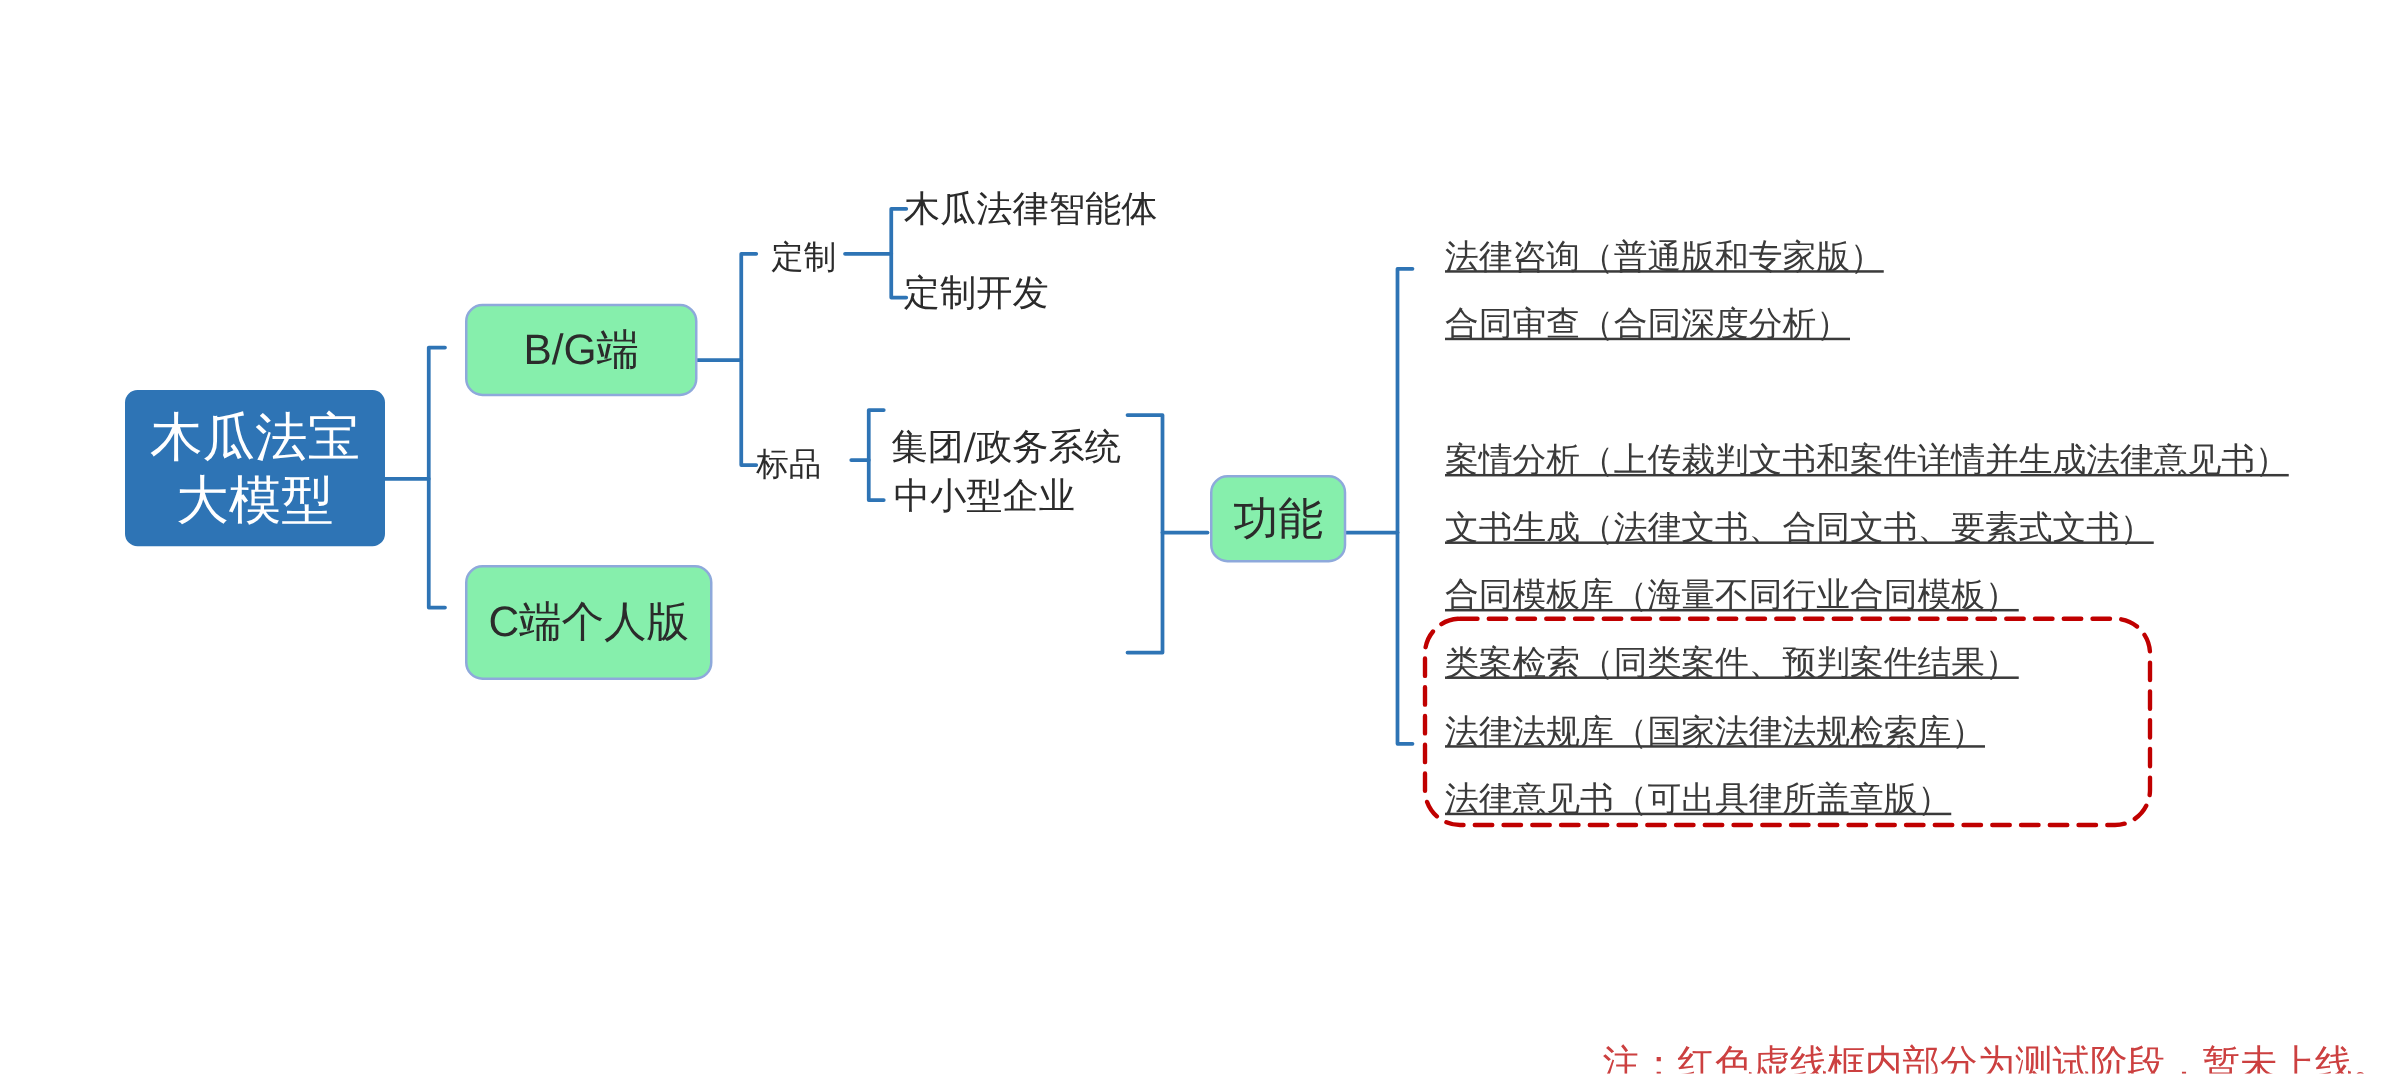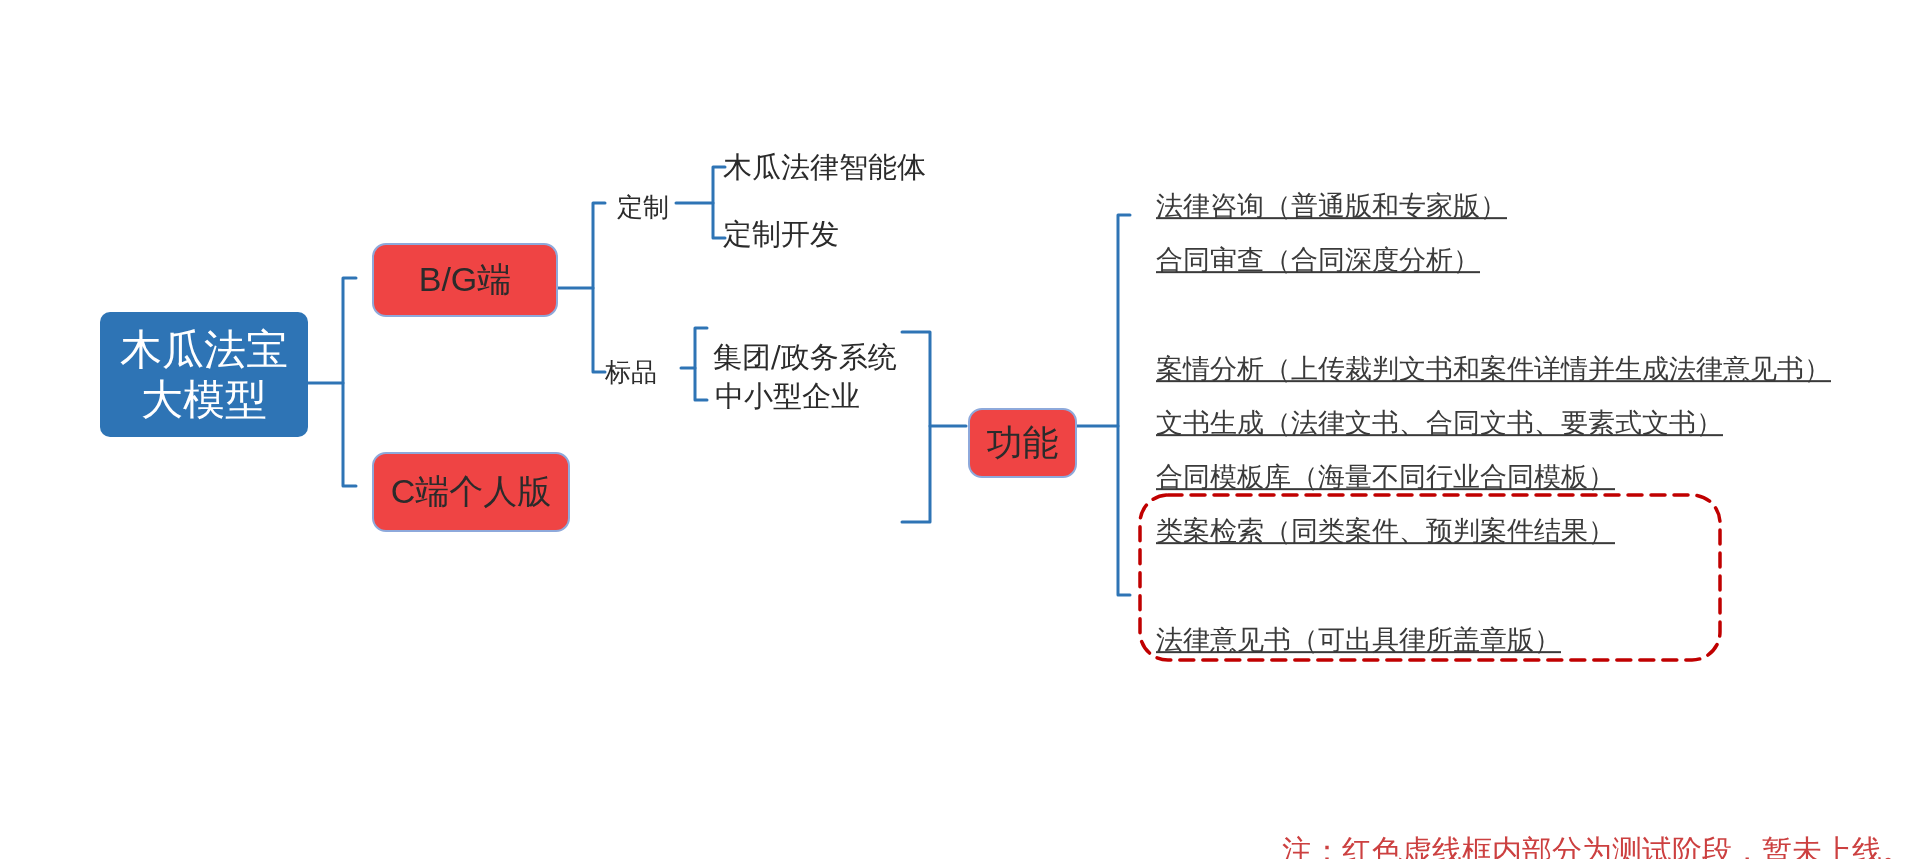--- a/index.html
+++ b/index.html
@@ -10,21 +10,21 @@
   .wires{position:absolute;left:0;top:0;width:1920px;height:859px;}
   .node{
     position:absolute;display:flex;align-items:center;justify-content:center;
     text-align:center;box-sizing:border-box;
   }
   .node.root{
     background:var(--accent-blue);color:var(--root-text);
     border-radius:26px;font-size:42px;line-height:1.18;white-space:pre-line;
   }
   .node.outlined{
-    background:#ef4444;border:2px solid var(--box-border);border-radius:14px;
+    background:#86efac;border:2px solid var(--box-border);border-radius:14px;
     color:var(--text-dark);
   }
   .node.lvl1{font-size:34px;font-family:"Liberation Sans","DejaVu Sans",sans-serif;}
   .node.hub{font-size:36px;}
   .label{
     position:absolute;transform:translateY(-50%);color:var(--text-dark);
     font-size:26px;white-space:nowrap;line-height:1.1;
   }
   .leaf{
     position:absolute;transform:translateY(-50%);color:var(--text-dark);
@@ -71,39 +71,40 @@
 
   <div class="node root" style="left:100px;top:312px;width:208px;height:125px;border-radius:10px;">
     <span>木瓜法宝
 大模型</span>
   </div>
 
   <div class="node outlined lvl1" style="left:372px;top:243px;width:186px;height:74px;">
     <span>B/G端</span>
   </div>
 
-  <div class="node outlined lvl1" style="left:372px;top:452px;width:198px;height:80px;">
+  <div class="node outlined lvl1" style="left:372px;top:452px;width:198px;height:92px;">
     <span>C端个人版</span>
   </div>
 
-  <div class="node outlined hub" style="left:968px;top:408px;width:109px;height:70px;">
+  <div class="node outlined hub" style="left:968px;top:380px;width:109px;height:70px;">
     <span>功能</span>
   </div>
 
   <div class="label" style="left:617px;top:207px;">定制</div>
   <div class="label" style="left:605px;top:372px;">标品</div>
 
   <div class="leaf" style="left:723px;top:168px;">木瓜法律智能体</div>
   <div class="leaf" style="left:723px;top:235px;">定制开发</div>
   <div class="leaf" style="left:713px;top:336px;margin-top:22px;">集团/政务系统</div>
   <div class="leaf" style="left:715px;top:397px;">中小型企业</div>
 
   <div class="item" style="top:206px;">法律咨询（普通版和专家版）</div>
   <div class="item" style="top:260px;">合同审查（合同深度分析）</div>
   <div class="item" style="top:369px;">案情分析（上传裁判文书和案件详情并生成法律意见书）</div>
   <div class="item" style="top:423px;">文书生成（法律文书、合同文书、要素式文书）</div>
   <div class="item" style="top:477px;">合同模板库（海量不同行业合同模板）</div>
   <div class="item" style="top:531px;">类案检索（同类案件、预判案件结果）</div>
+  <div class="item" style="top:586px;">法律法规库（国家法律法规检索库）</div>
   <div class="item" style="top:640px;">法律意见书（可出具律所盖章版）</div>
 
   <div class="note">注：红色虚线框内部分为测试阶段，暂未上线。</div>
 
 </div>
 
 </body></html>

